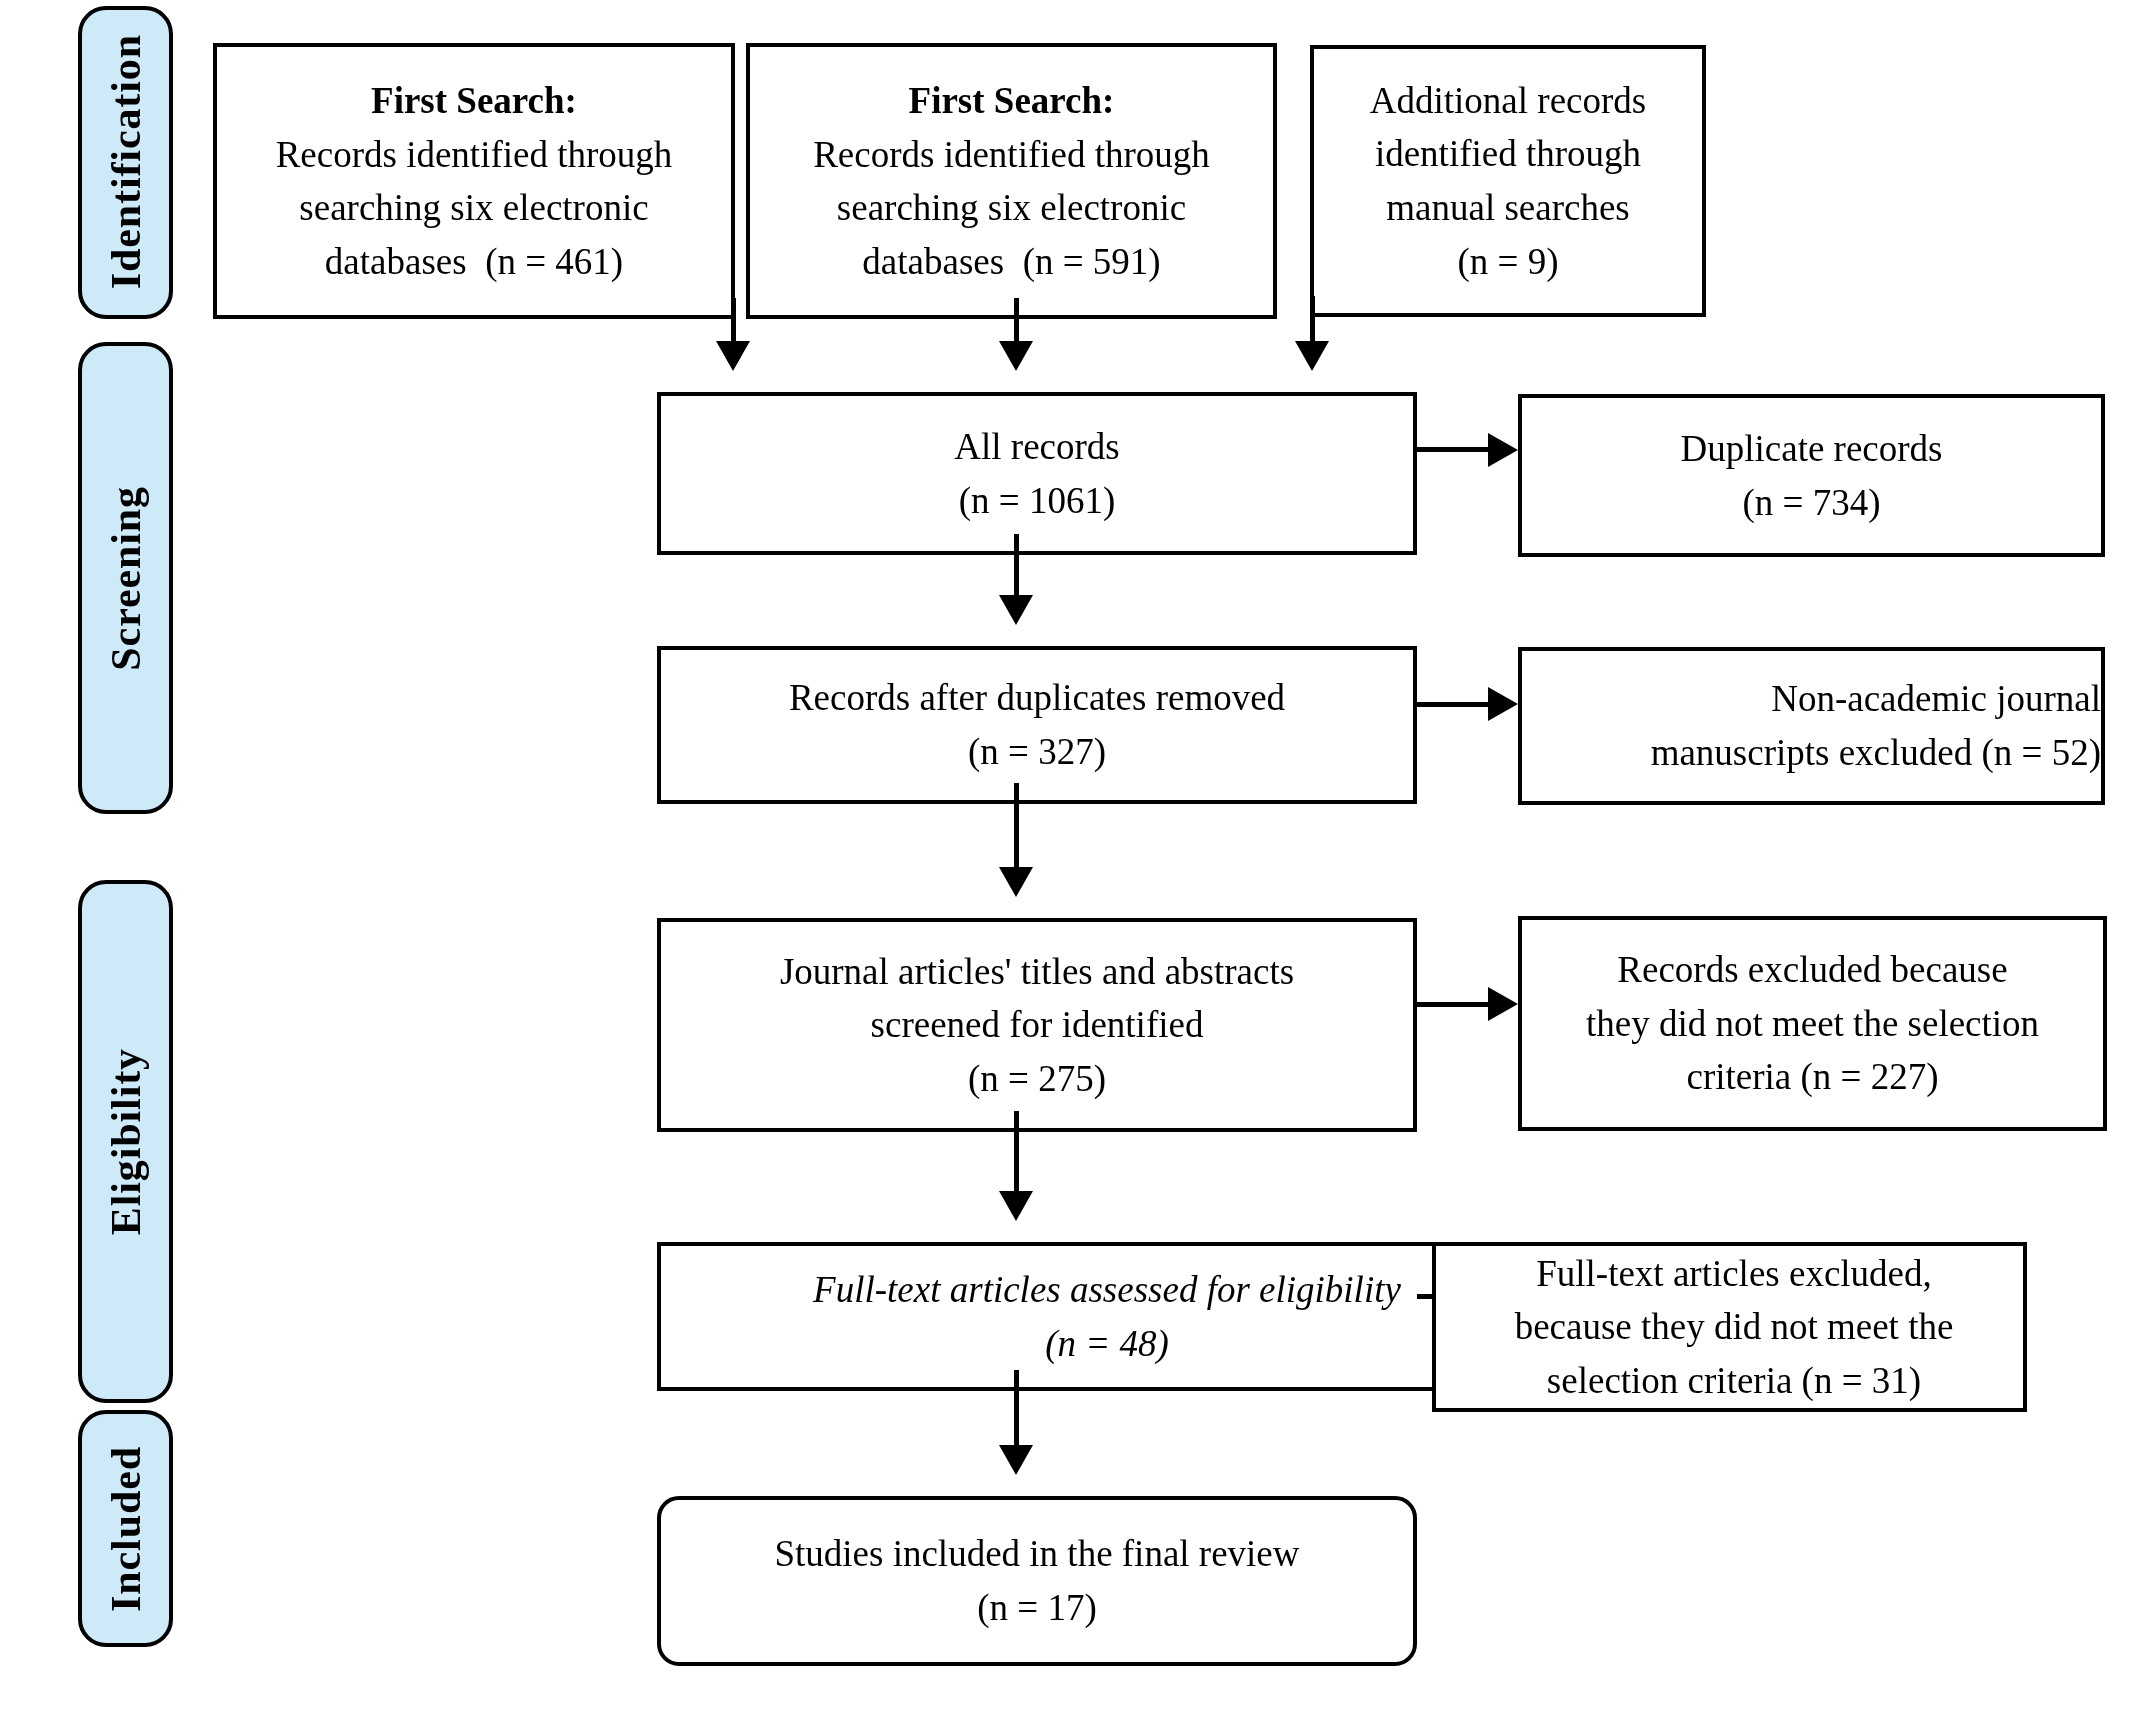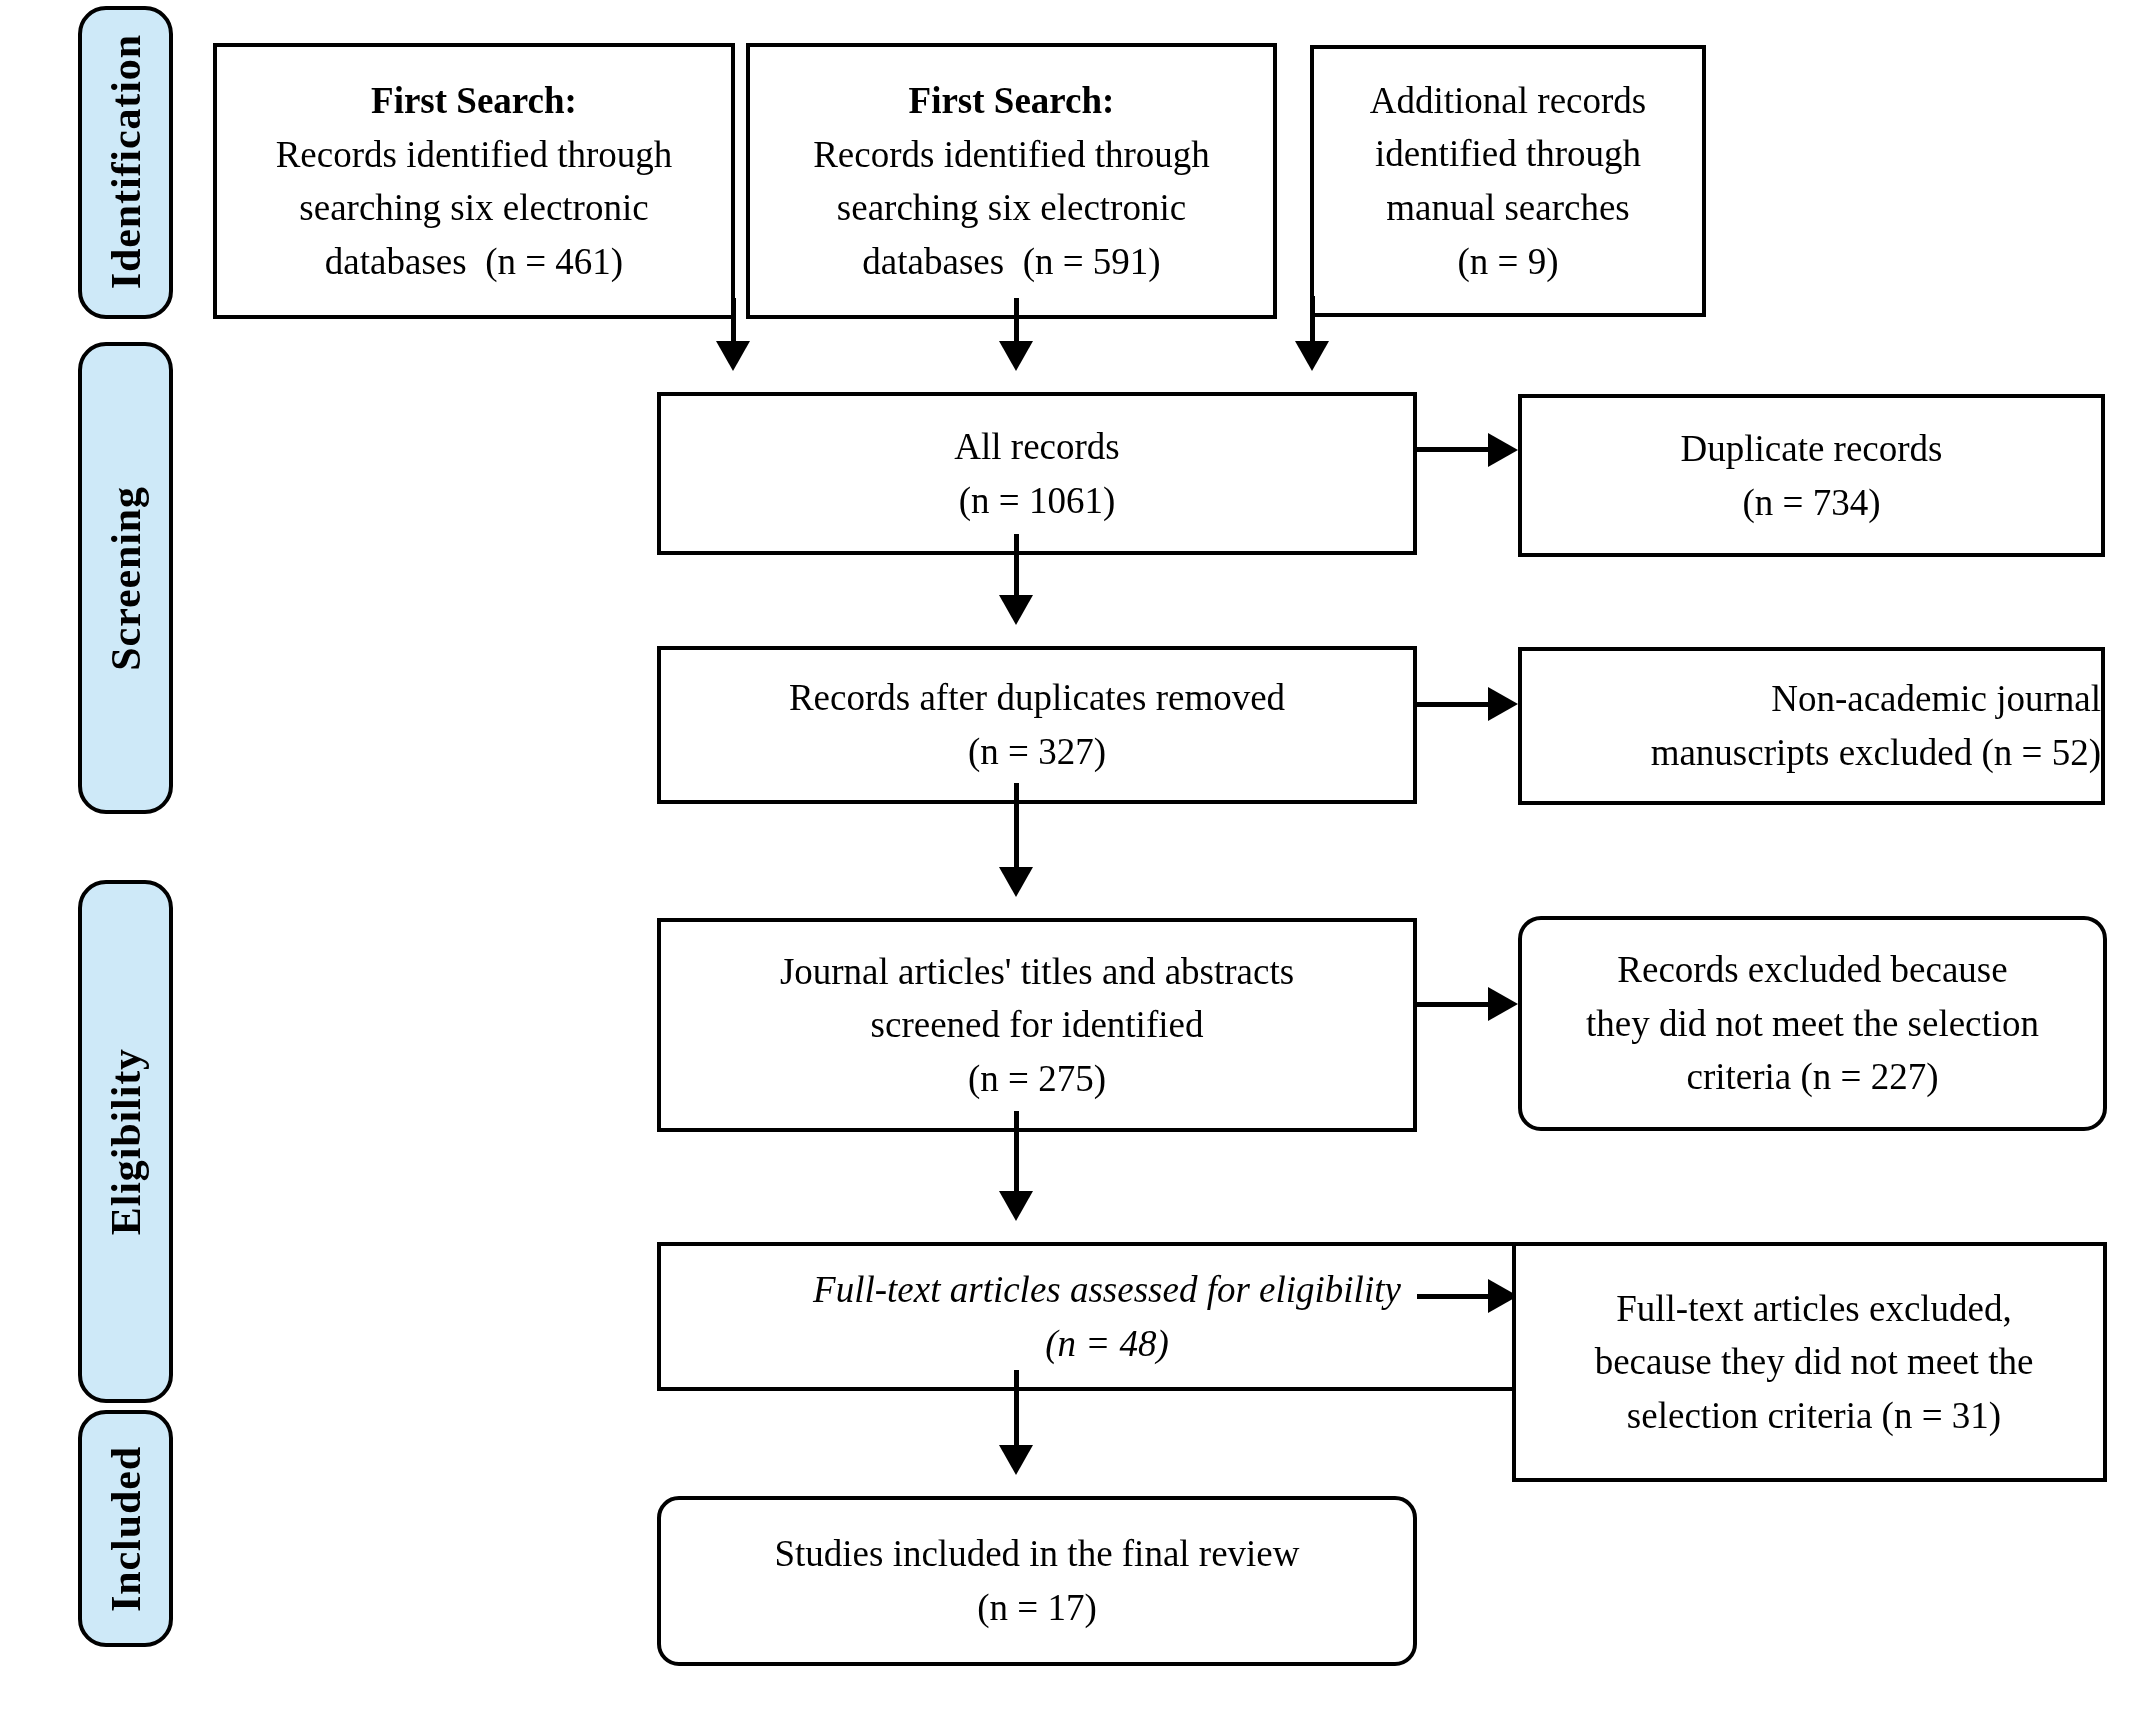--- a/index.html
+++ b/index.html
@@ -155,38 +155,38 @@
 
   <div class="box" style="left:657px; top:897px; width:760px; height:214px;">
     <div class="line">Journal articles' titles and abstracts</div>
     <div class="line">screened for identified</div>
     <div class="line">(n = 275)</div>
   </div>
 
   <div class="hline" style="left:1417px; top:1002px; width:73px;"></div>
   <div class="head-right" style="left:1488px; top:987px;"></div>
 
-  <div class="box" style="left:1518px; top:895px; width:589px; height:215px;border-radius:23px;">
+  <div class="box" style="left:1518px; top:895px; width:589px; height:215px;">
     <div class="line">Records excluded because</div>
     <div class="line">they did not meet the selection</div>
     <div class="line">criteria (n = 227)</div>
   </div>
 
   <div class="vline" style="left:1014px; top:1111px; height:82px;"></div>
   <div class="head-down" style="left:999px; top:1191px;"></div>
 
   <div class="box" style="left:657px; top:1221px; width:900px; height:149px;font-style:italic;">
     <div class="line">Full-text articles assessed for eligibility</div>
     <div class="line">(n = 48)</div>
   </div>
 
   <div class="hline" style="left:1417px; top:1294px; width:73px;"></div>
   <div class="head-right" style="left:1488px; top:1279px;"></div>
 
-  <div class="box" style="left:1512px; top:1221px; width:595px; height:240px;padding-left:9px;">
+  <div class="box" style="left:1432px; top:1221px; width:595px; height:170px;padding-left:9px;">
     <div class="line">Full-text articles excluded,</div>
     <div class="line">because they did not meet the</div>
     <div class="line">selection criteria (n = 31)</div>
   </div>
 
   <div class="vline" style="left:1014px; top:1370px; height:76px;"></div>
   <div class="head-down" style="left:999px; top:1445px;"></div>
 
   <div class="box" style="left:657px; top:1475px; width:760px; height:170px;border-radius:22px;">
     <div class="line">Studies included in the final review</div>

